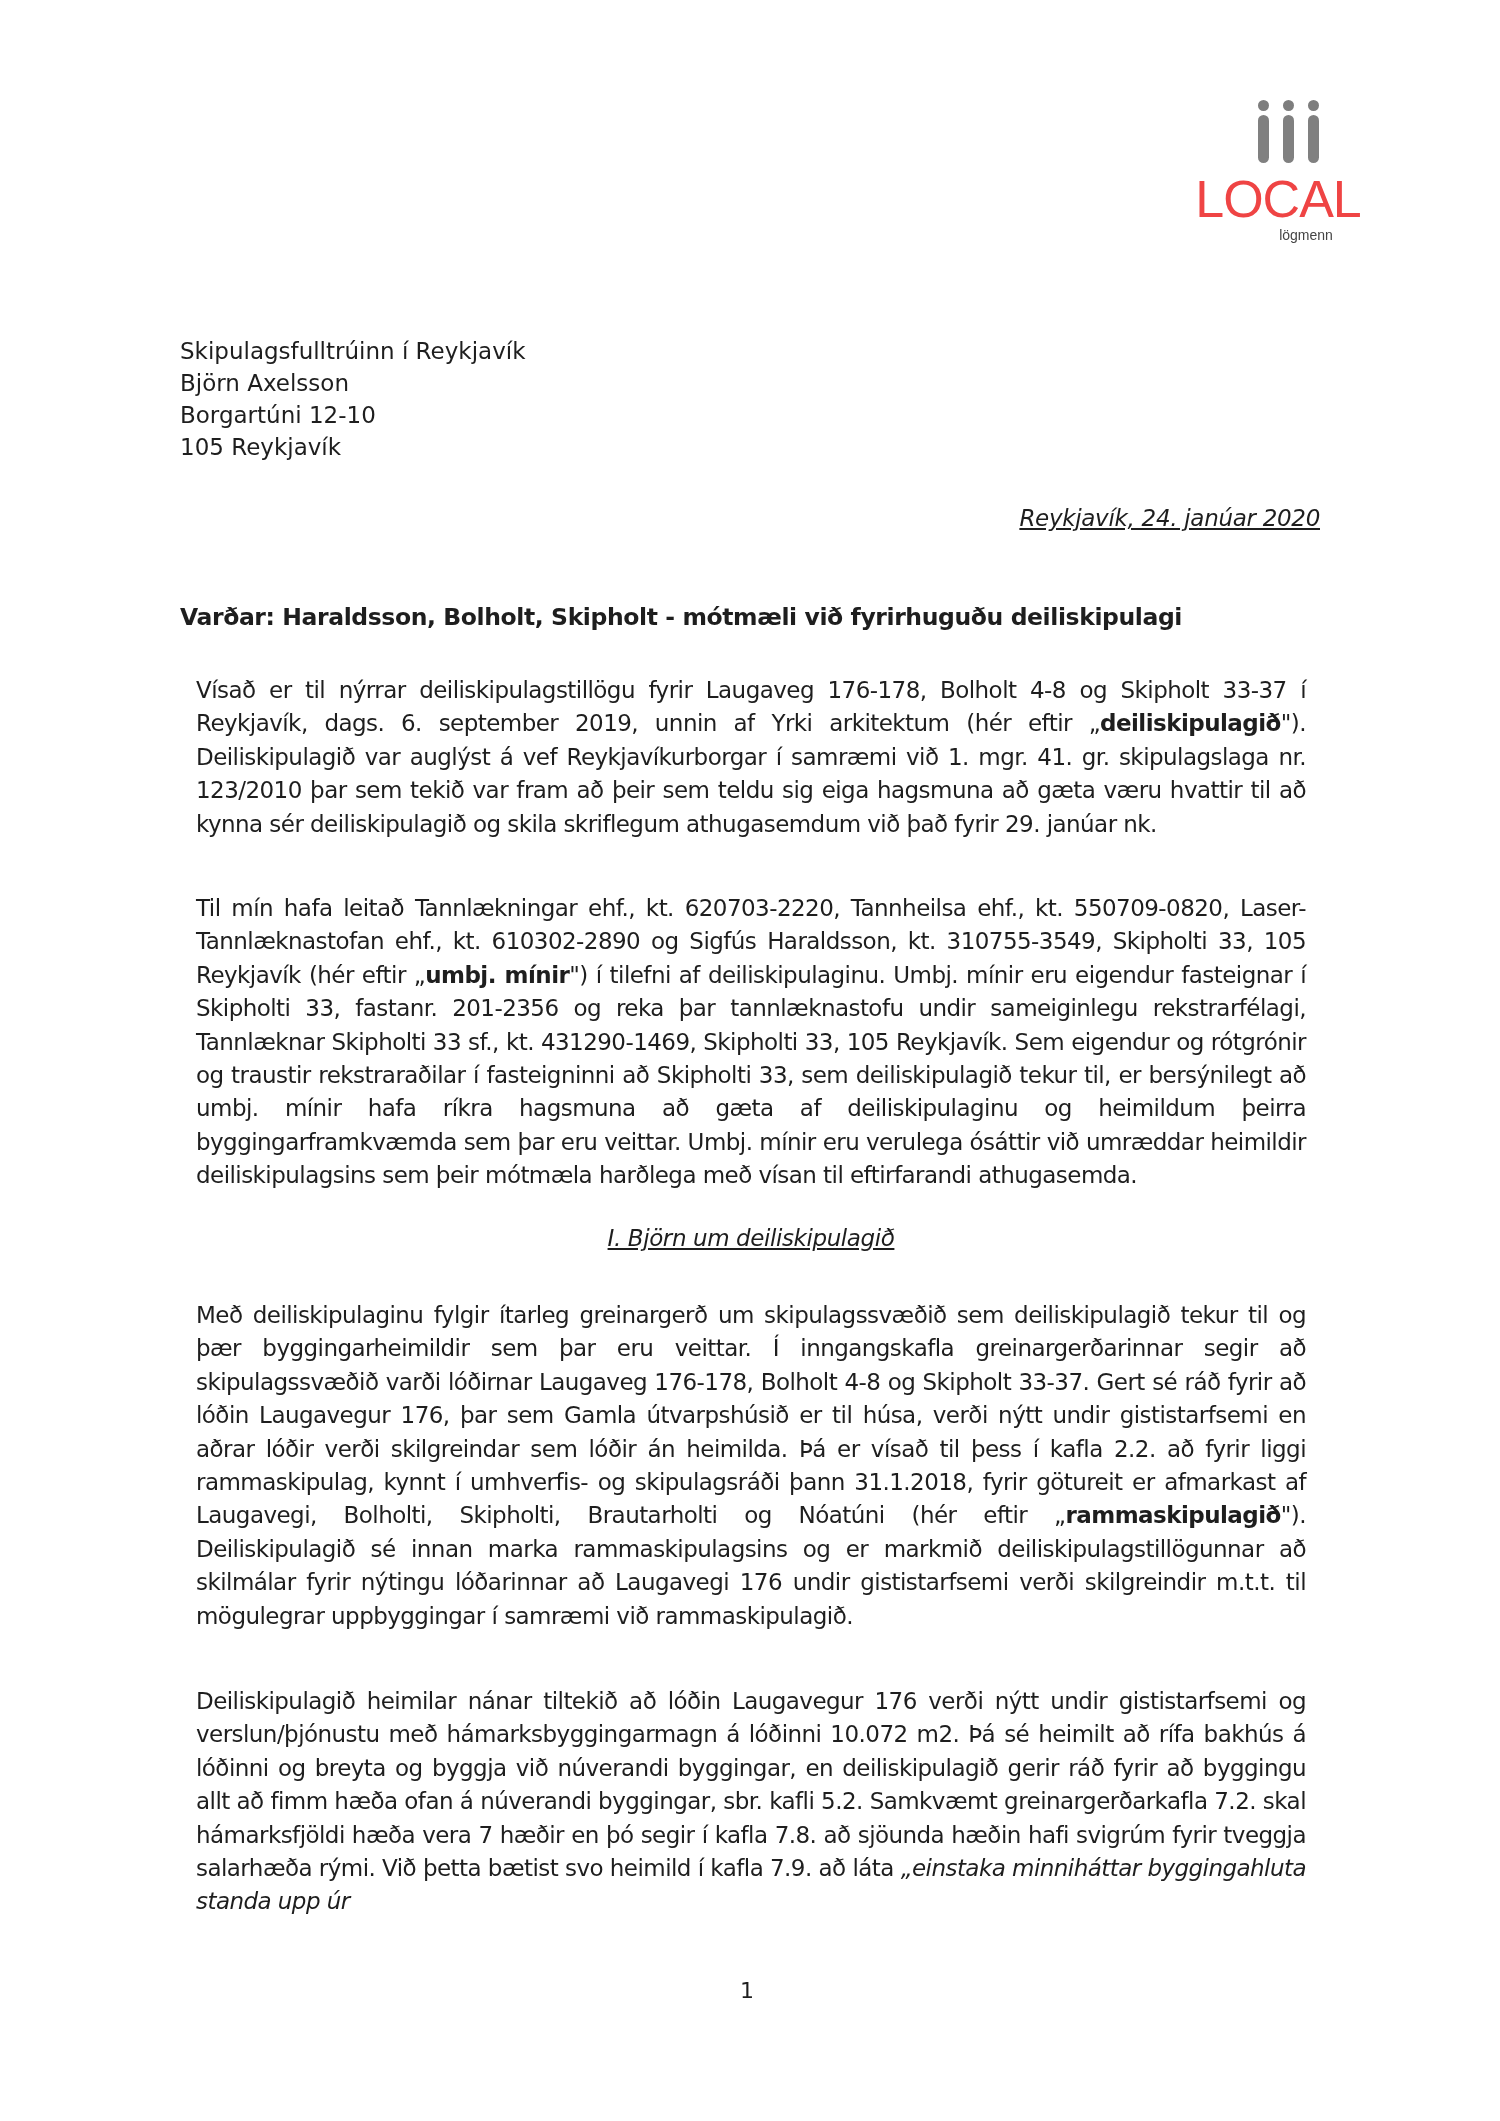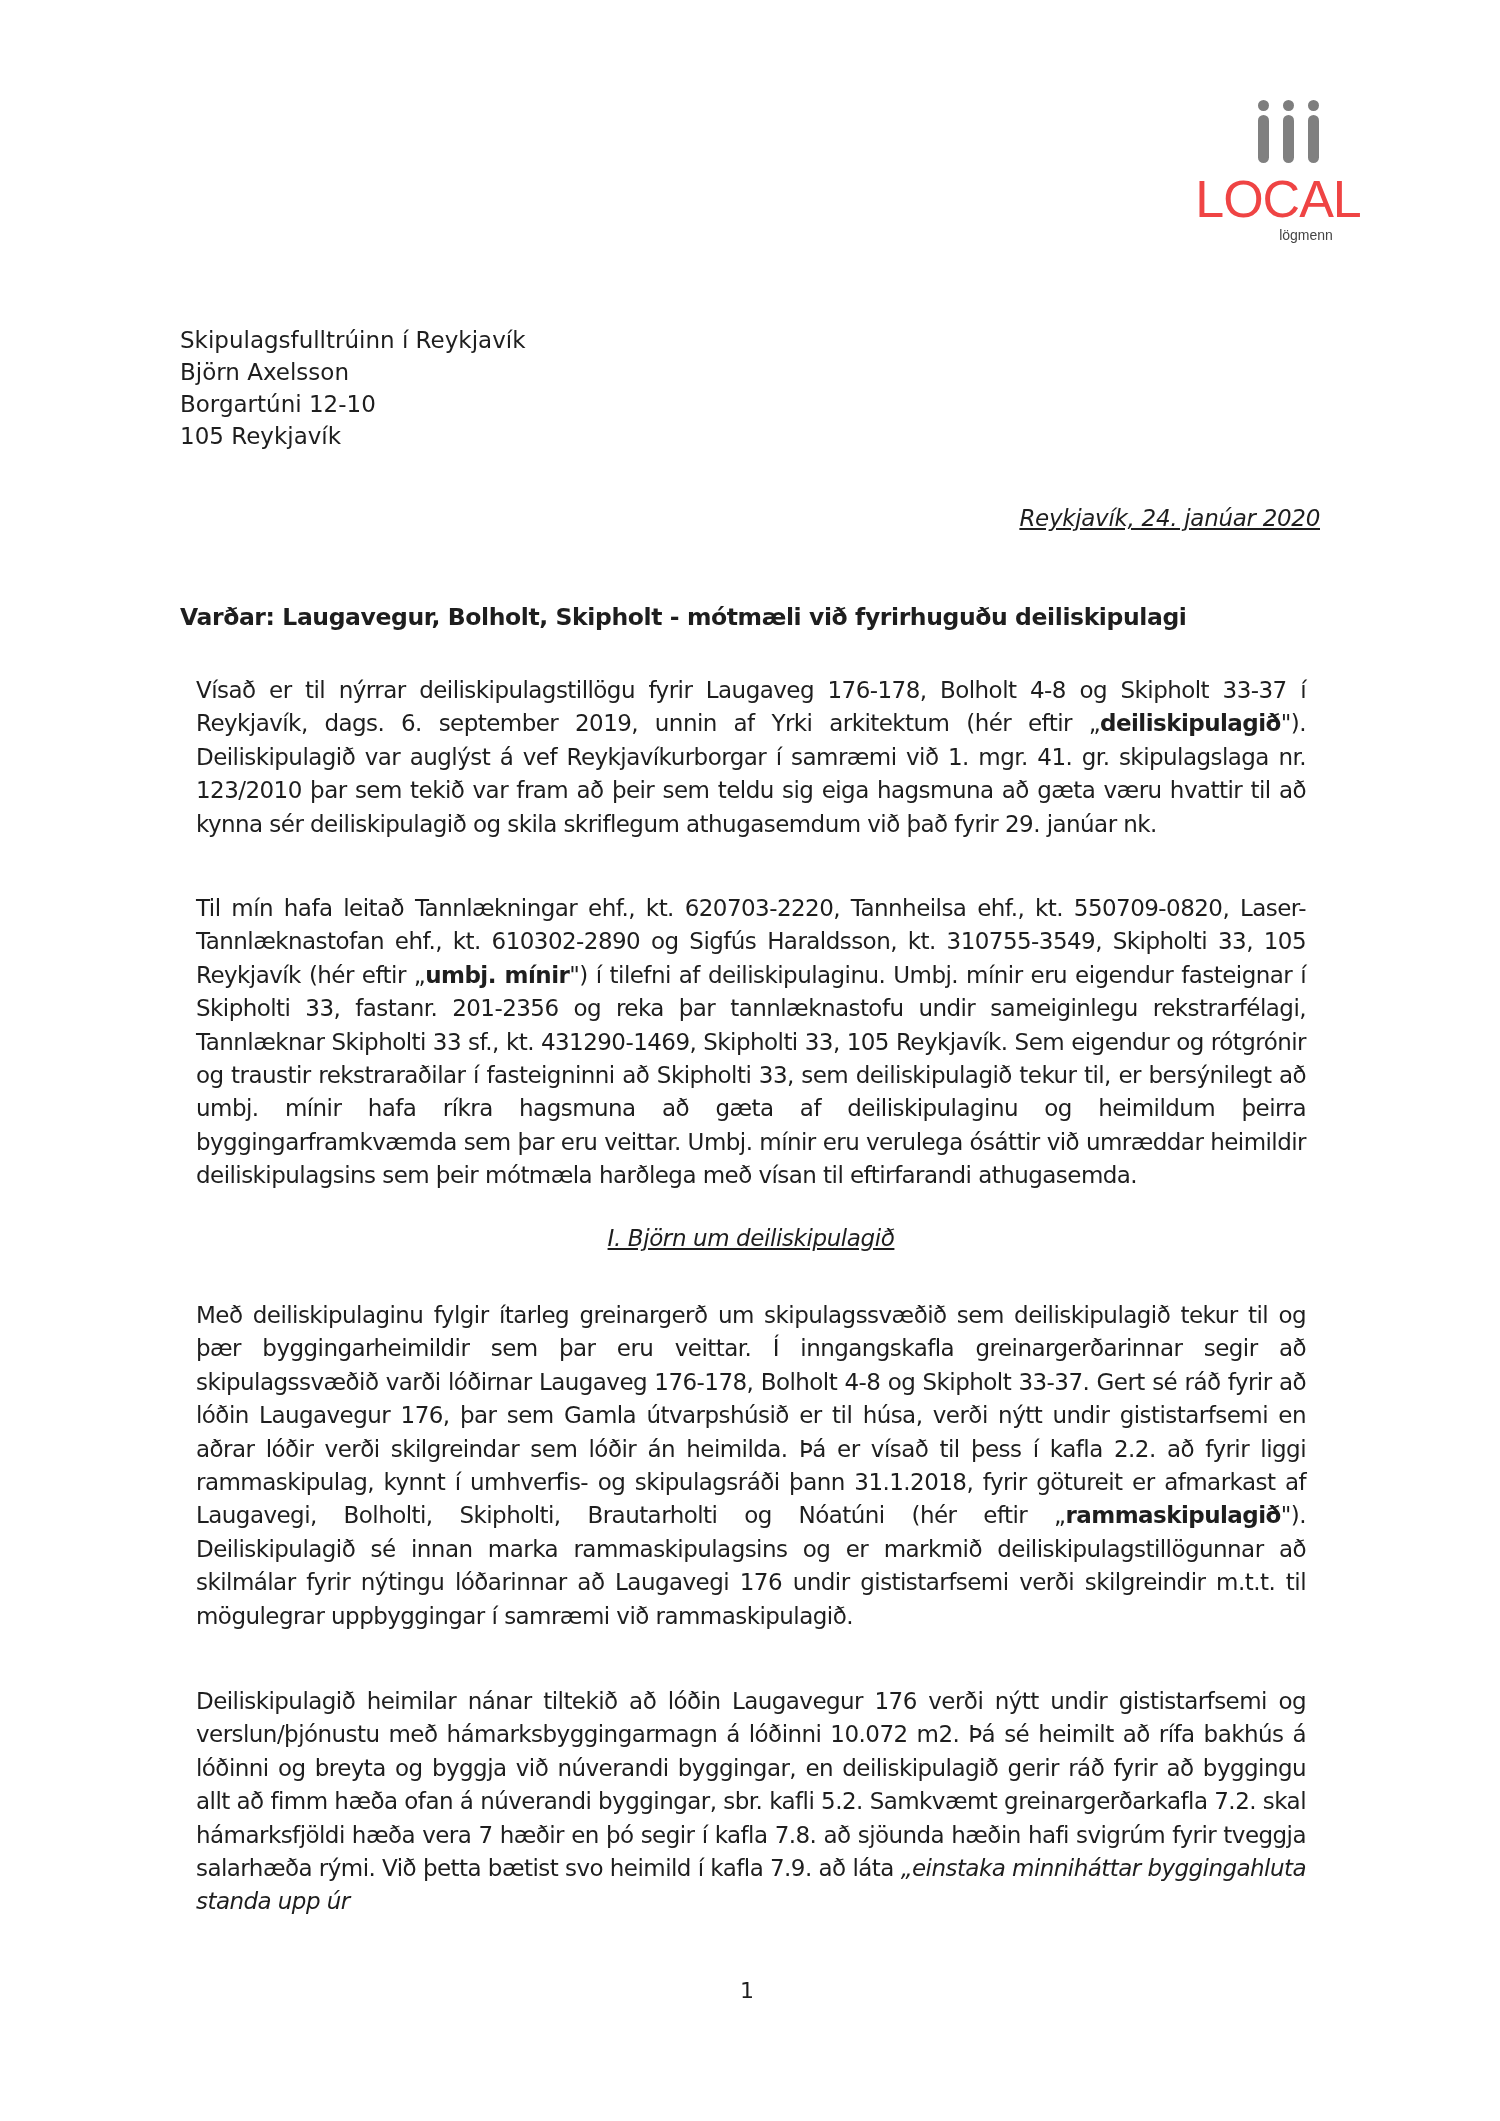--- a/index.html
+++ b/index.html
@@ -15,21 +15,21 @@
     .logo .i-dot { width: 11px; height: 11px; border-radius: 50%; background: #7d7d7d; }
     .logo .i-stem { width: 11px; height: 48px; border-radius: 6px; background: #808080; margin-top: 4px; }
     .logo .wordmark {
       font-family: "Liberation Sans", sans-serif; font-size: 52px; letter-spacing: -1px;
       color: #ef4444; line-height: 1; margin-top: 10px; margin-left: -14px;
     }
     .logo .sub {
       font-family: "Liberation Sans", sans-serif; font-size: 14px; color: #444;
       margin-top: 2px; margin-left: 42px;
     }
-    .addr { position: absolute; left: 180px; top: 324px; font-size: 23px; line-height: 32px; }
+    .addr { position: absolute; left: 180px; top: 335px; font-size: 23px; line-height: 32px; }
     .date {
       position: absolute; right: 180px; top: 505px; font-size: 23px; font-style: italic;
       letter-spacing: -0.3px;
       text-decoration: underline;
     }
     .subject {
       position: absolute; left: 180px; top: 603px; font-size: 23.5px; font-weight: bold;
       letter-spacing: -0.4px; white-space: nowrap;
     }
     .body {
@@ -73,21 +73,21 @@
 
 <div class="addr">
   <div>Skipulagsfulltrúinn í Reykjavík</div>
   <div>Björn Axelsson</div>
   <div>Borgartúni 12-10</div>
   <div>105 Reykjavík</div>
 </div>
 
 <div class="date">Reykjavík, 24. janúar 2020</div>
 
-<div class="subject">Varðar: Laugavegur, Bolholt, Skipholt - mótmæli við fyrirhuguðu deiliskipulagi</div>
+<div class="subject">Varðar: Haraldsson, Bolholt, Skipholt - mótmæli við fyrirhuguðu deiliskipulagi</div>
 
 <div class="body p1">
   <p><span>Vísað er til nýrrar deiliskipulagstillögu fyrir Laugaveg 176-178, Bolholt 4-8 og Skipholt 33-37 í Reykjavík, dags. 6. september 2019, unnin af Yrki arkitektum (hér eftir „</span><b>deiliskipulagið</b><span>"). Deiliskipulagið var auglýst á vef Reykjavíkurborgar í samræmi við 1. mgr. 41. gr. skipulagslaga nr. 123/2010 þar sem tekið var fram að þeir sem teldu sig eiga hagsmuna að gæta væru hvattir til að kynna sér deiliskipulagið og skila skriflegum athugasemdum við það fyrir 29. janúar nk.</span></p>
 </div>
 
 <div class="body p2">
   <p><span>Til mín hafa leitað Tannlækningar ehf., kt. 620703-2220, Tannheilsa ehf., kt. 550709-0820, Laser-Tannlæknastofan ehf., kt. 610302-2890 og Sigfús Haraldsson, kt. 310755-3549, Skipholti 33, 105 Reykjavík (hér eftir „</span><b>umbj. mínir</b><span>") í tilefni af deiliskipulaginu. Umbj. mínir eru eigendur fasteignar í Skipholti 33, fastanr. 201-2356 og reka þar tannlæknastofu undir sameiginlegu rekstrarfélagi, Tannlæknar Skipholti 33 sf., kt. 431290-1469, Skipholti 33, 105 Reykjavík. Sem eigendur og rótgrónir og traustir rekstraraðilar í fasteigninni að Skipholti 33, sem deiliskipulagið tekur til, er bersýnilegt að umbj. mínir hafa ríkra hagsmuna að gæta af deiliskipulaginu og heimildum þeirra byggingarframkvæmda sem þar eru veittar. Umbj. mínir eru verulega ósáttir við umræddar heimildir deiliskipulagsins sem þeir mótmæla harðlega með vísan til eftirfarandi athugasemda.</span></p>
 </div>
 
 <div class="h1">I. Björn um deiliskipulagið</div>

